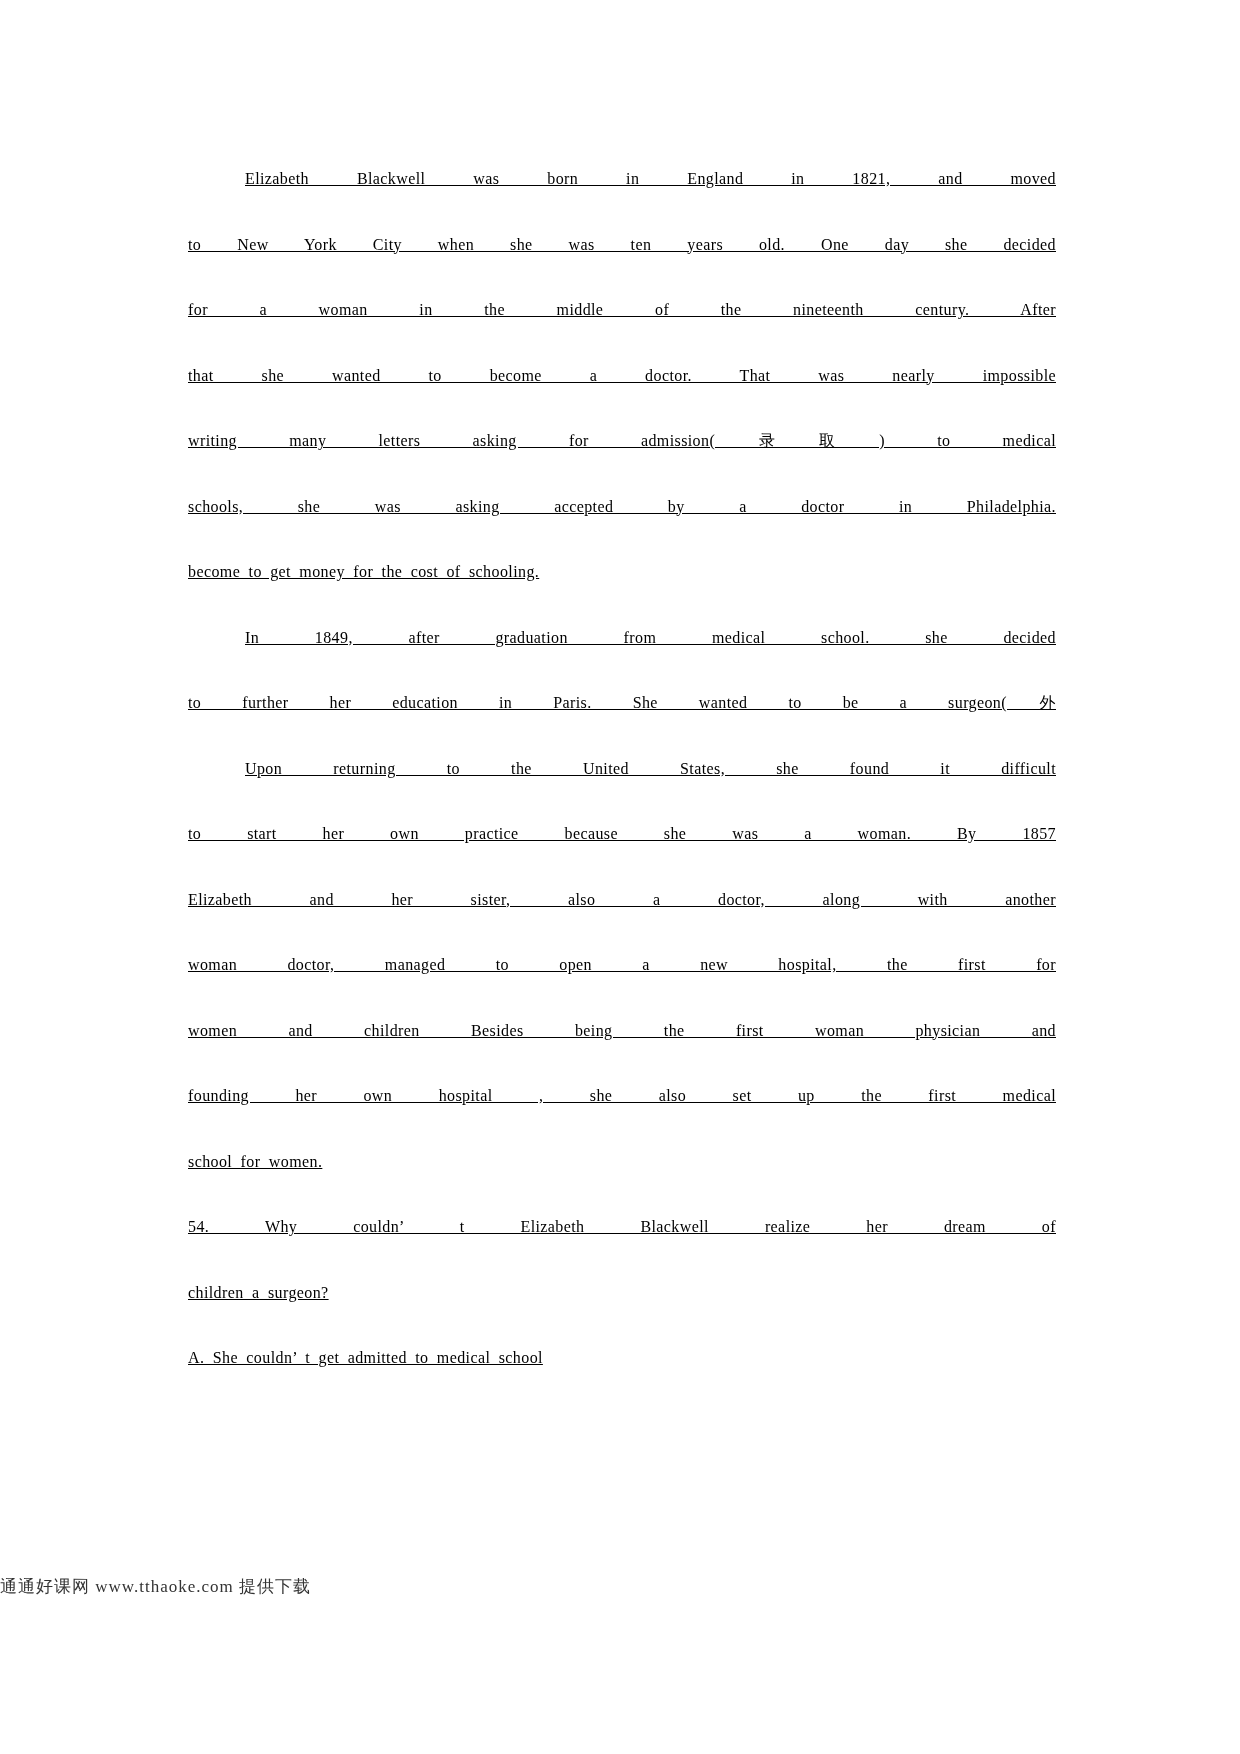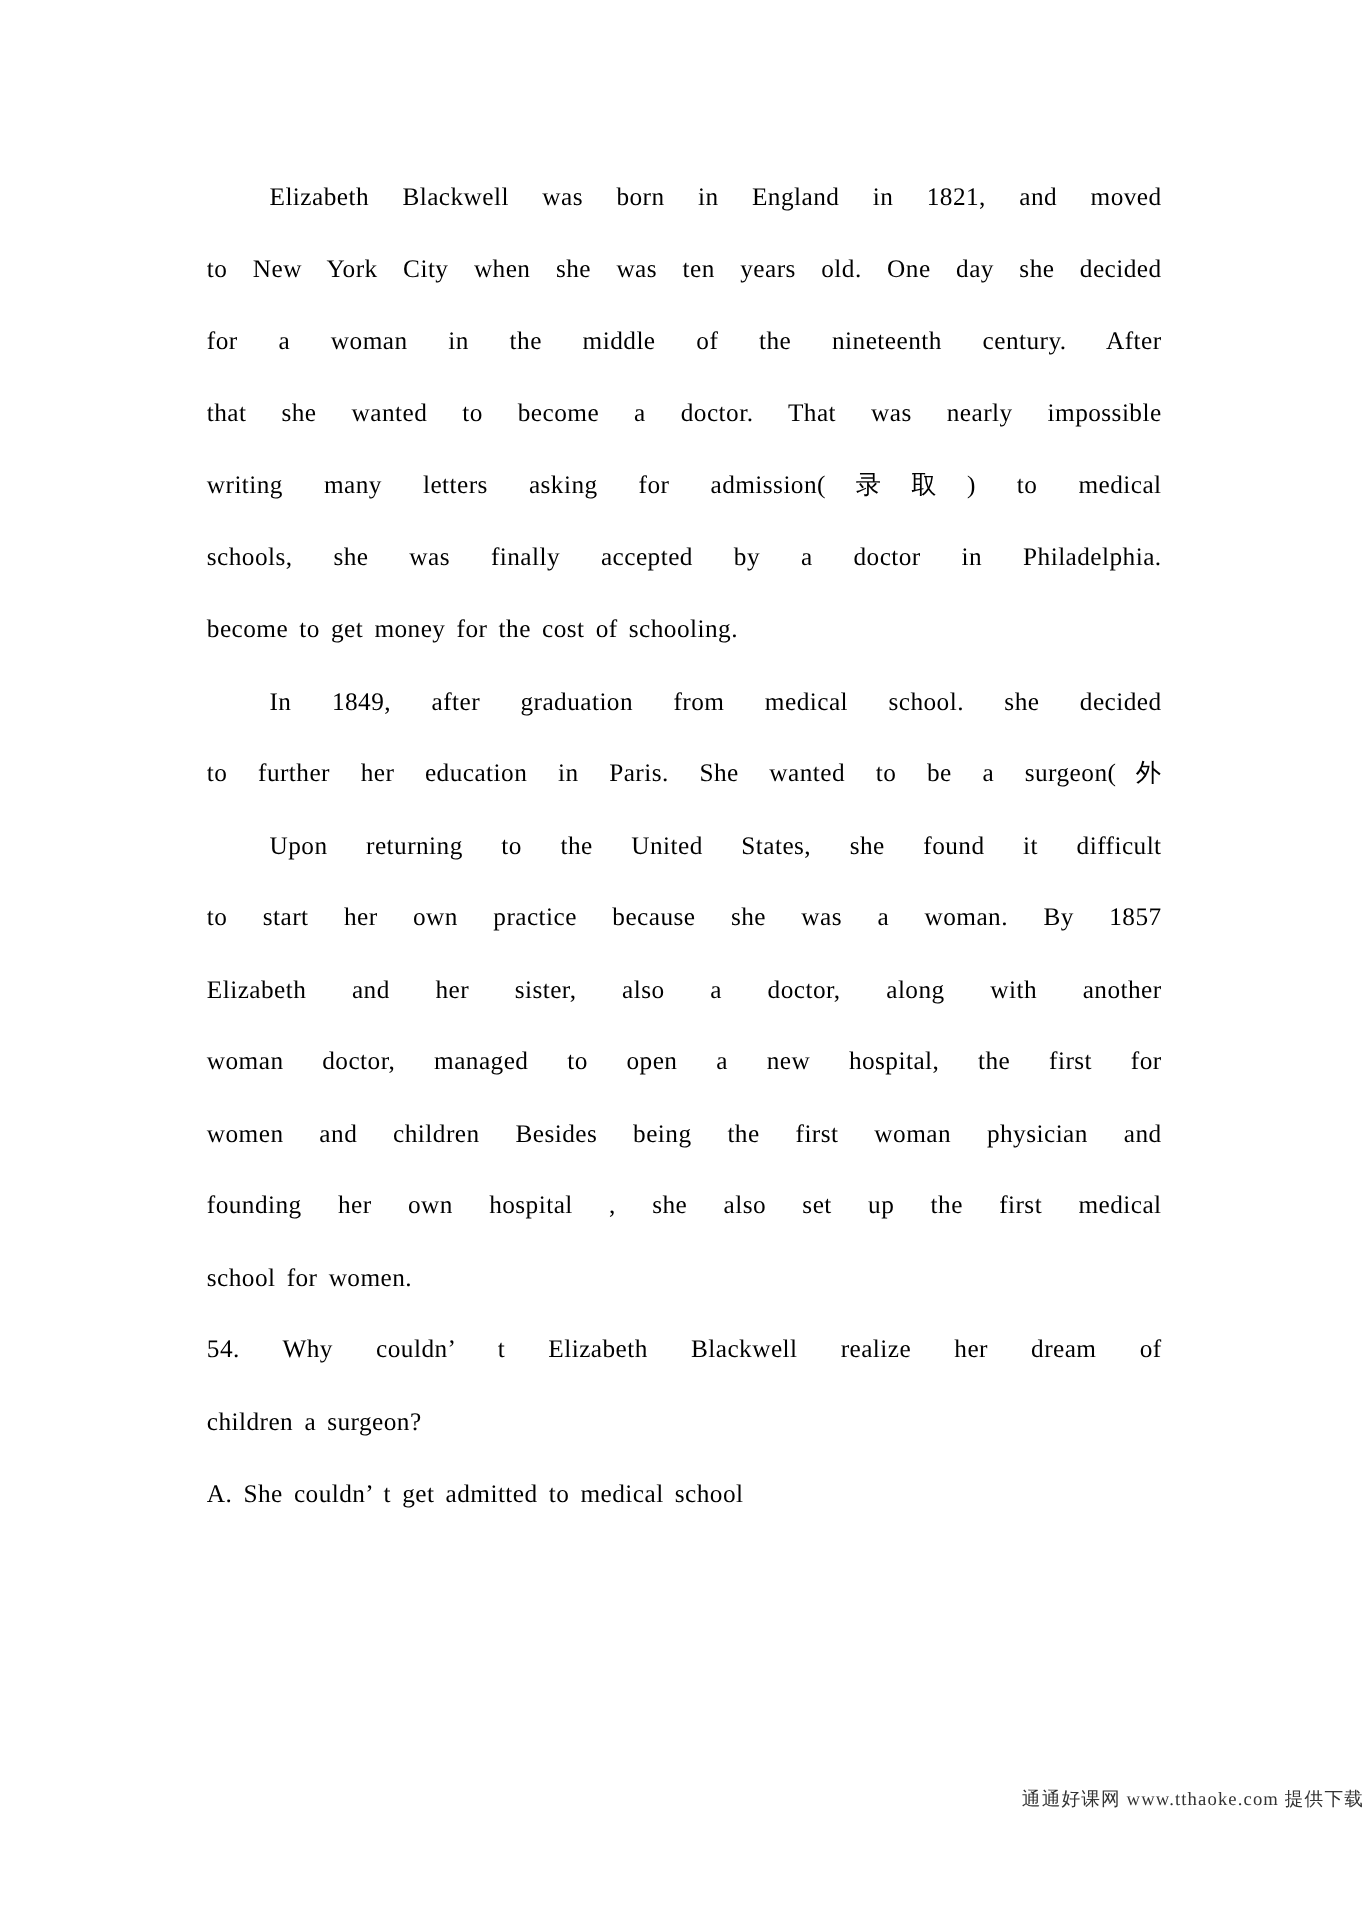--- a/index.html
+++ b/index.html
@@ -14,59 +14,60 @@
     background: #ffffff;
     font-family: "Liberation Serif", "DejaVu Serif", serif;
     color: #000000;
     overflow: hidden;
   }
   .textblock {
     position: absolute;
     left: 188px;
     top: 146px;
     width: 868px;
-    font-size: 23px;
+    font-size: 16px;
     line-height: 65.5px;
     word-spacing: 4px;
     letter-spacing: 0.4px;
+    text-decoration: underline;
   }
   .ln {
     text-align: justify;
     text-align-last: justify;
     white-space: normal;
   }
   .ln.end {
     text-align-last: left;
   }
   .ln.indent {
     text-indent: 57px;
   }
   .footer {
     position: absolute;
-    top: 1624px;
+    top: 1575px;
     left: 0;
     width: 100%;
-    text-align: right;
+    text-align: left;
     font-size: 17px;
     line-height: 24px;
     color: #333333;
     letter-spacing: 1px;
   }
 </style>
 </head>
 <body>
 
 <div class="page">
   <div class="textblock">
     <div class="ln indent">Elizabeth Blackwell was born in England in 1821, and moved</div>
     <div class="ln">to New York City when she was ten years old. One day she decided</div>
     <div class="ln">for a woman in the middle of the nineteenth century. After</div>
     <div class="ln">that she wanted to become a doctor. That was nearly impossible</div>
     <div class="ln">writing many letters asking for admission(录取) to medical</div>
-    <div class="ln">schools, she was finally accepted by a doctor in Philadelphia.</div>
+    <div class="ln">schools, she was asking accepted by a doctor in Philadelphia.</div>
     <div class="ln end">become to get money for the cost of schooling.</div>
     <div class="ln indent">In 1849, after graduation from medical school. she decided</div>
     <div class="ln">to further her education in Paris. She wanted to be a surgeon(外</div>
     <div class="ln indent">Upon returning to the United States, she found it difficult</div>
     <div class="ln">to start her own practice because she was a woman. By 1857</div>
     <div class="ln">Elizabeth and her sister, also a doctor, along with another</div>
     <div class="ln">woman doctor, managed to open a new hospital, the first for</div>
     <div class="ln">women and children Besides being the first woman physician and</div>
     <div class="ln">founding her own hospital , she also set up the first medical</div>
     <div class="ln end">school for women.</div>

